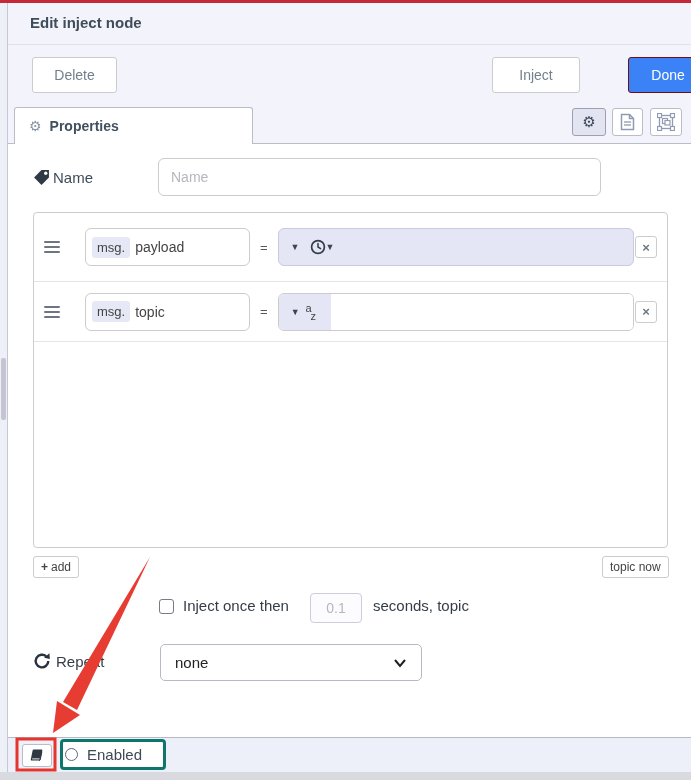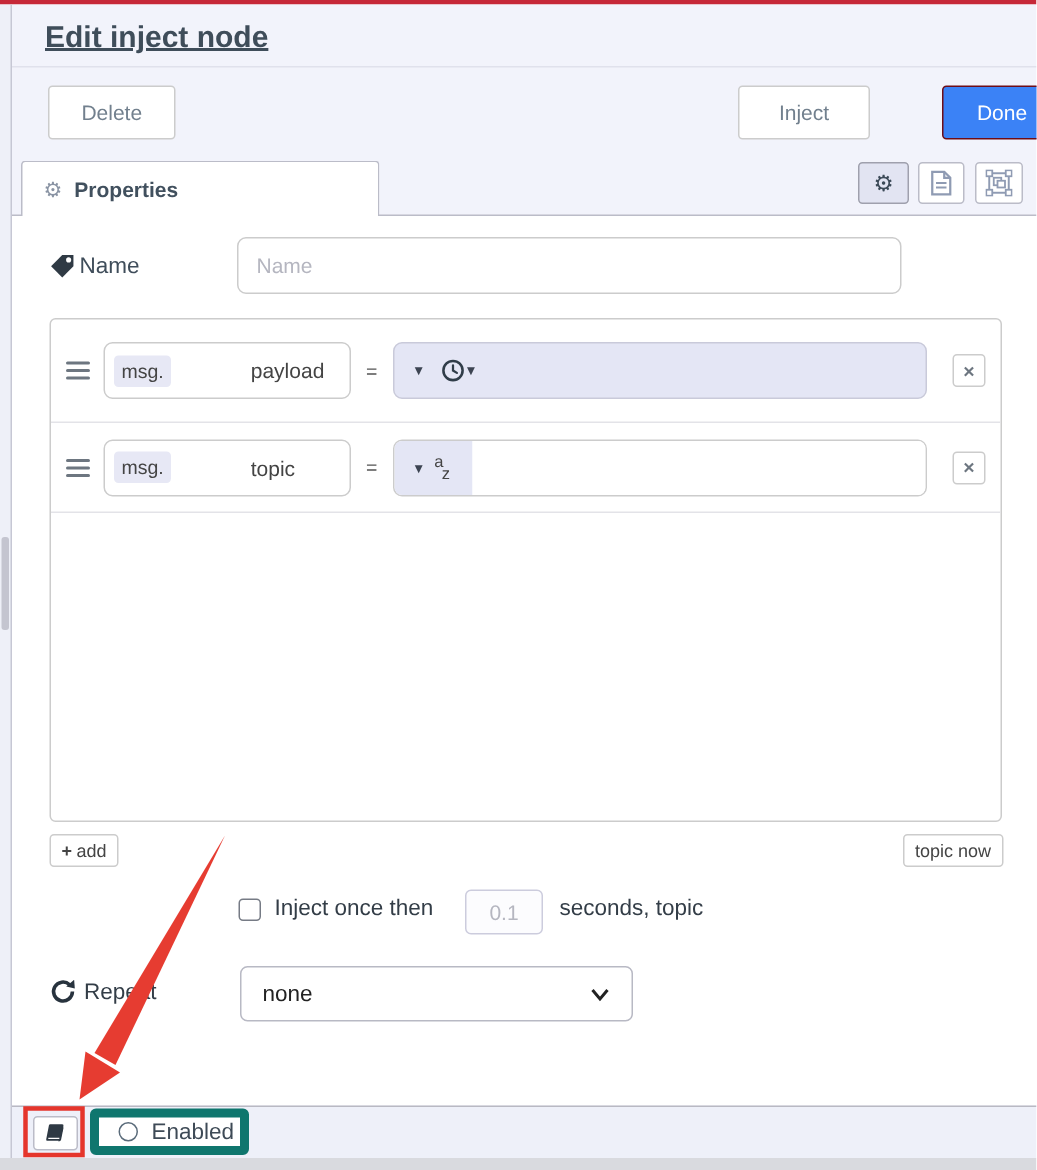--- a/index.html
+++ b/index.html
@@ -8,21 +8,21 @@
     position:relative; font-family:"Liberation Sans", sans-serif;
     background:#ffffff; overflow:hidden; color:#3e4a56;
   }
   .abs { position:absolute; }
 
   
   .top-red { left:0; top:0; width:691px; height:3px; background:#c62838; }
   .left-strip { left:0; top:3px; width:8px; height:777px; background:#eef0f8; border-right:1px solid #c6c7d4; }
   .scroll-thumb { left:1px; top:358px; width:5px; height:62px; background:#c4c5d0; border-radius:2px; }
   .header-area { left:8px; top:3px; width:683px; height:141px; background:#f2f3fb; }
-  .dialog-title { left:30px; top:14px; font-size:20px; font-weight:bold; color:#3f4d5a;text-decoration:underline; }
+  .dialog-title { left:30px; top:14px; font-size:15px; font-weight:bold; color:#3f4d5a; }
   .title-divider { left:8px; top:44px; width:683px; height:1px; background:#e0e1ec; }
 
   .btn { display:flex; align-items:center; justify-content:center;
          background:#fff; border:1px solid #ccc; border-radius:3px;
          font-size:14px; color:#72808e; cursor:pointer; }
   .delete-btn { left:32px; top:57px; width:85px; height:36px; }
   .cancel-btn { left:492px; top:57px; width:88px; height:36px; }
   .done-btn { left:628px; top:57px; width:80px; height:36px;
               background:#3b82f6; border-color:#6d0d18; color:#fff; }
 
@@ -49,22 +49,22 @@
                 font-size:14px; color:#444; font-family:"Liberation Sans", sans-serif; }
   .name-input::placeholder, .interval-input::placeholder { color:#b5b6c0; }
 
   .list-box { left:33px; top:212px; width:635px; height:336px;
               border:1px solid #ccc; border-radius:4px; background:#fff; }
   .prop-row { display:flex; align-items:center; border-bottom:1px solid #e3e3e8; }
   .prop-row.r1 { height:69px; }
   .prop-row.r2 { height:60px; }
   .drag-handle { margin-left:10px; width:16px; display:flex; flex-direction:column; gap:3px; cursor:grab; }
   .drag-handle span { display:block; height:2px; background:#6d7680; border-radius:1px; }
-  .msg-field { margin-left:9px; width:165px; height:38px; border:1px solid #ccc; border-radius:6px;
-               display:flex; align-items:center; padding:0 6px; background:#fff;gap:48px; }
+  .msg-field { margin-left:25px; width:165px; height:38px; border:1px solid #ccc; border-radius:6px;
+               display:flex; align-items:center; padding:0 6px; background:#fff; }
   .msg-chip { background:#e7e8f5; color:#444; font-size:13px; padding:3px 5px; border-radius:3px; }
   .msg-key { border:none; outline:none; width:90px; margin-left:5px; font-size:14px; color:#444;
              font-family:"Liberation Sans", sans-serif; background:transparent; }
   .eq { margin-left:10px; font-size:13px; color:#555; }
   .value-dd { margin-left:10px; width:356px; height:38px; background:#e4e6f5;
               border:1px solid #c9cada; border-radius:6px; display:flex; align-items:center;
               padding:0 12px; cursor:pointer; }
   .caret { font-size:9px; color:#3c4452; }
   .value-dd .clock { margin-left:10px; color:#303d49; display:flex; }
   .value-dd .dd-label { margin-left:12px; font-size:14px; color:#3c4452; flex:1; }
@@ -102,22 +102,22 @@
   .repeat-label { left:56px; top:653px; font-size:15px; color:#333d47; }
   .repeat-select { left:160px; top:644px; width:262px; height:37px; border:1px solid #b8b9c4;
                    border-radius:5px; background:#fff; display:flex; align-items:center;
                    padding:0 14px; font-size:15px; color:#222; cursor:pointer; }
   .repeat-select .chev { margin-left:auto; display:flex; }
 
   
   .footer { left:8px; top:737px; width:683px; height:35px; background:#eef0f9; border-top:1px solid #b9b9c3; }
   .book-btn { left:22px; top:744px; width:30px; height:23px; color:#2e3944; font-size:13px; }
   .enabled-btn { left:60px; top:739px; width:106px; height:31px; display:flex; align-items:center;
-                 gap:9px; background:#fff; border:6px solid #0f766e; border-radius:4px;
-                 padding-left:13px; cursor:pointer; }
+                 gap:9px; background:#fff; border:3px solid #0f766e; border-radius:4px;
+                 padding-left:2px; cursor:pointer; }
   .enabled-circle { width:13px; height:13px; border:1.5px solid #5a6b7a; border-radius:50%; }
   .enabled-label { font-size:15px; color:#3e4a56; }
   .bottom-strip { left:0; top:772px; width:691px; height:8px; background:#d9dadf; }
 
   .annotation-overlay { left:0; top:0; width:691px; height:780px; z-index:50; pointer-events:none; }
 </style>
 </head>
 <body>
 
 <div class="abs top-red"></div>

